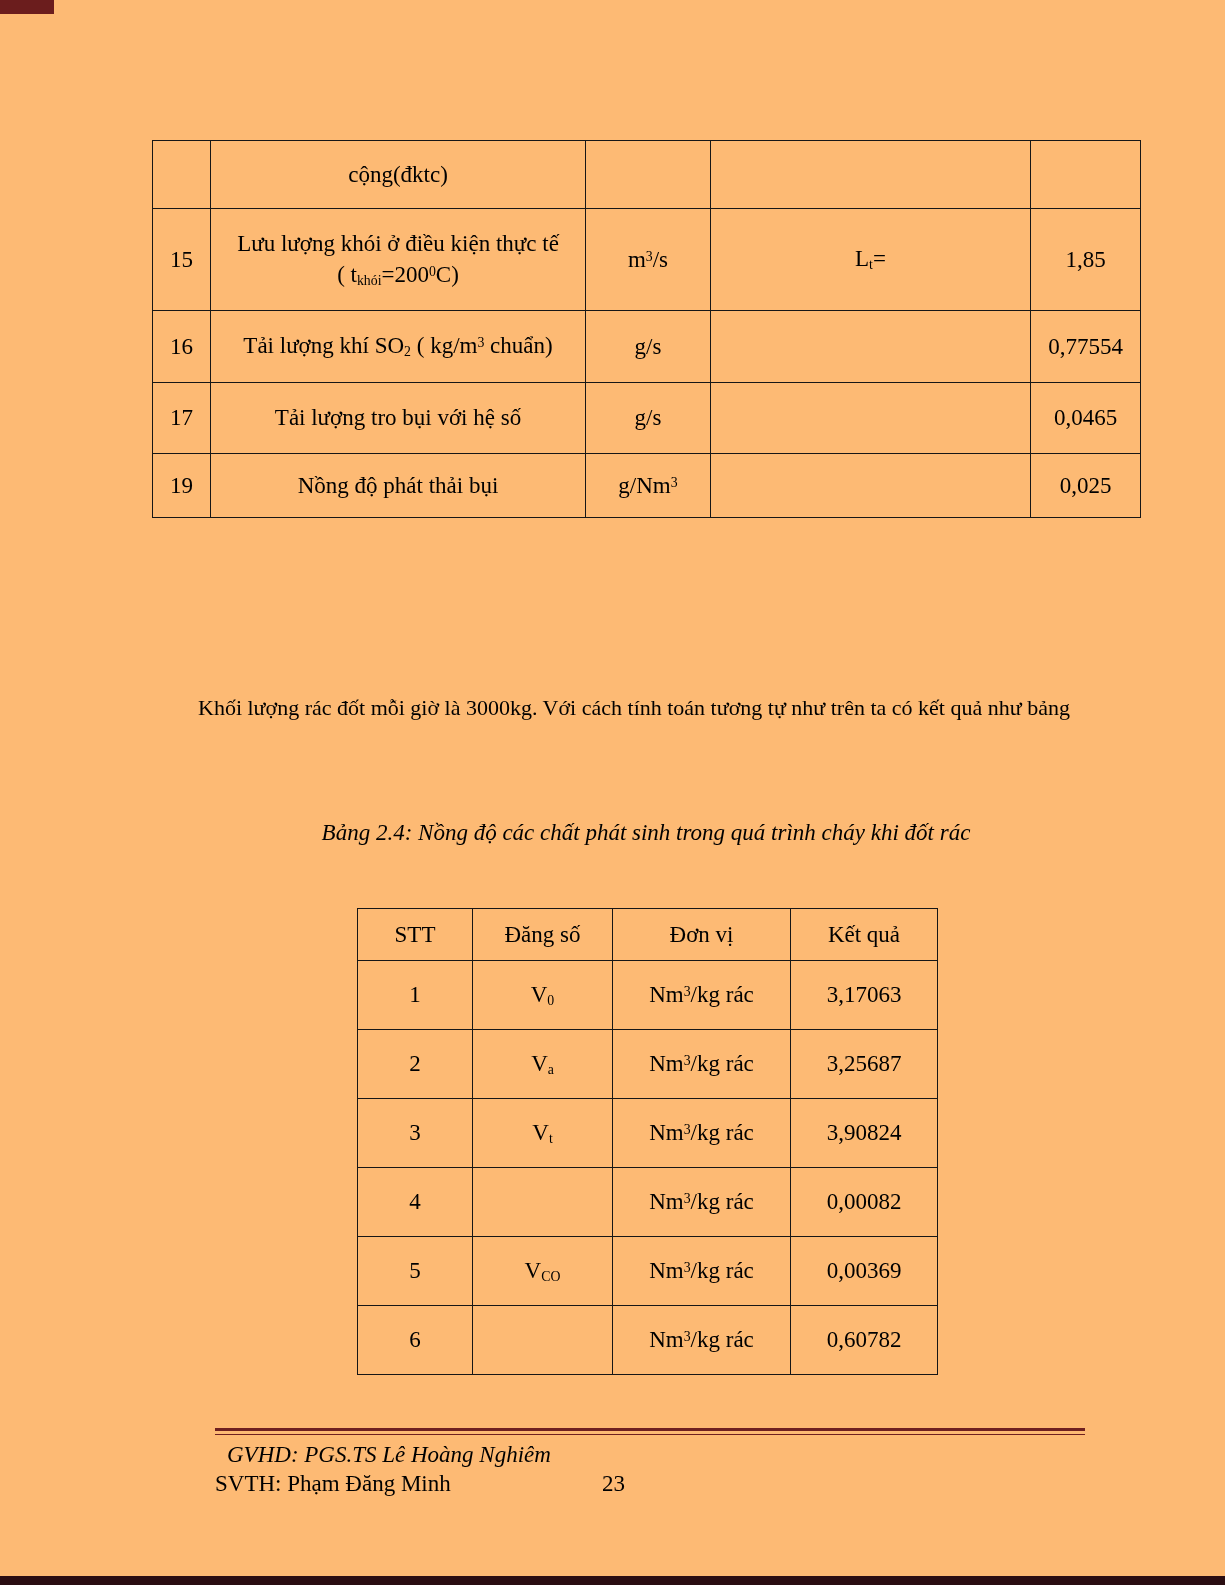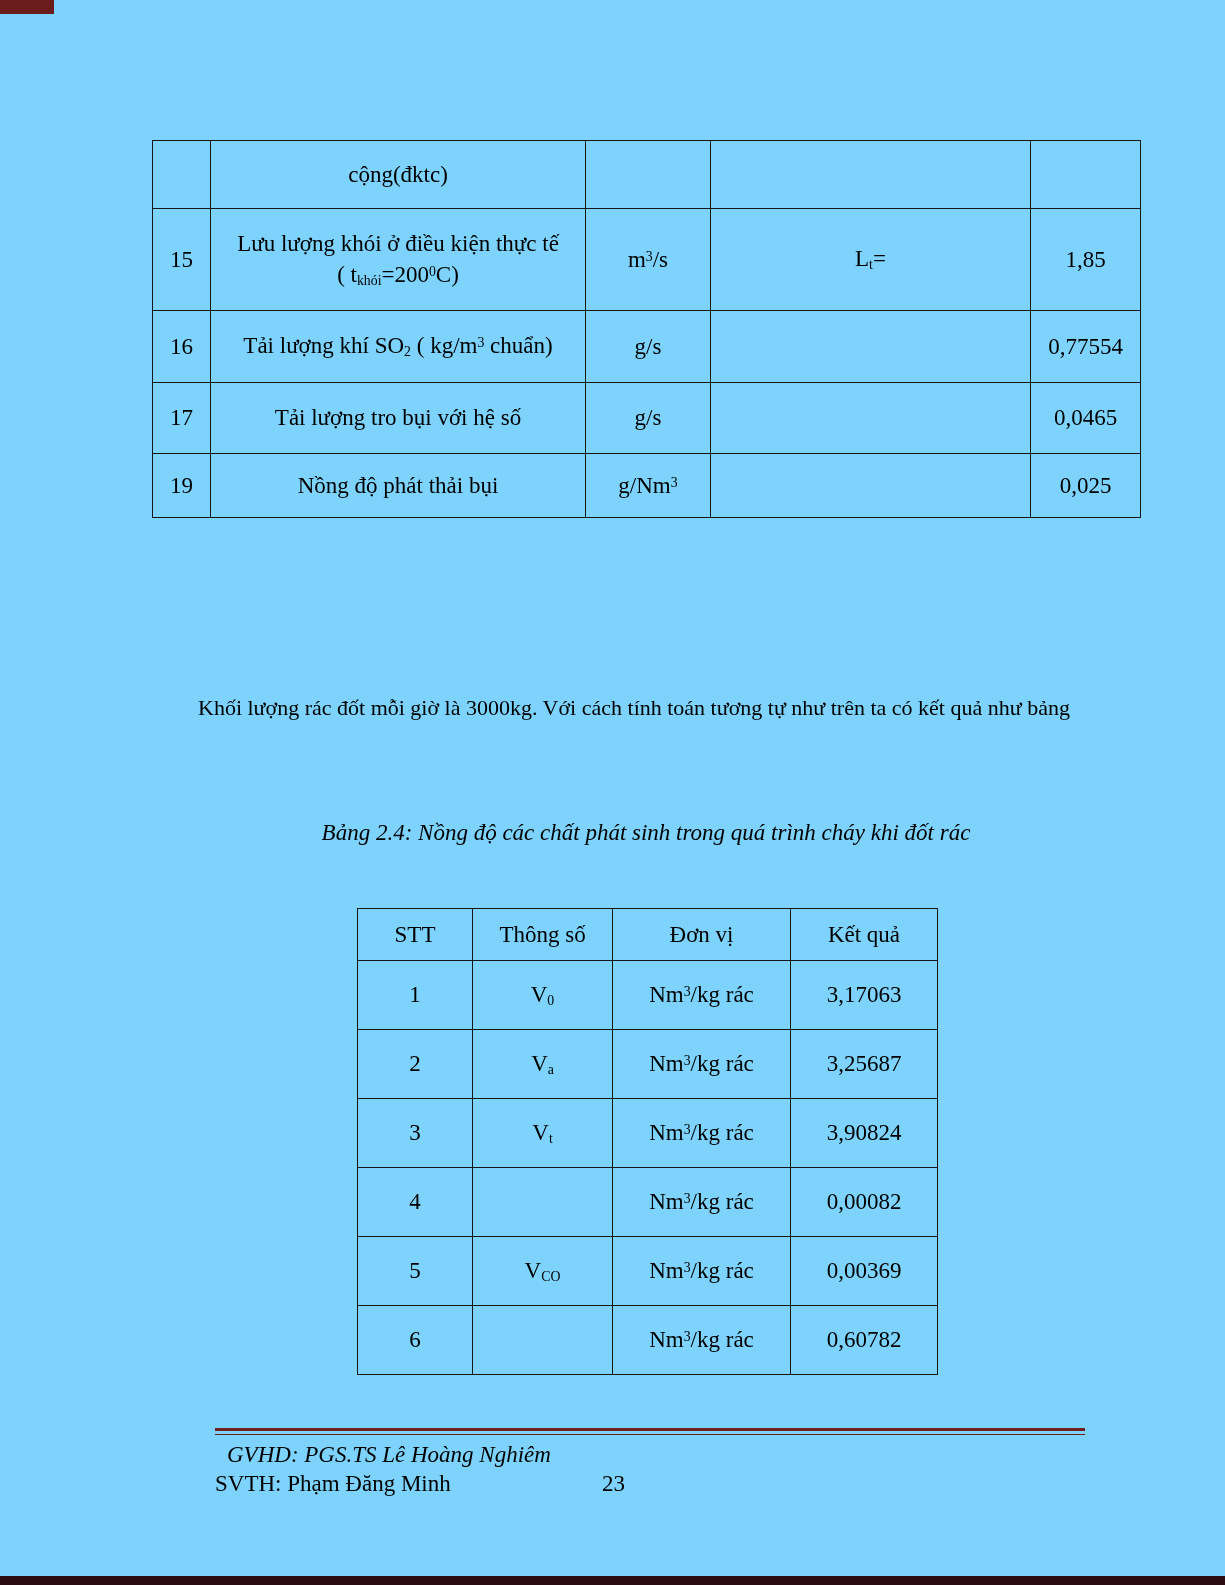--- a/index.html
+++ b/index.html
@@ -1,19 +1,19 @@
 <!DOCTYPE html>
 <html><head>
 <meta charset="utf-8">
 <style>
   * { margin:0; padding:0; box-sizing:border-box; }
   html,body { background:#e8e8e8; }
   body { font-family:"Liberation Serif","DejaVu Serif",serif; color:#000; }
   .page {
-    position:relative; width:1225px; height:1585px; background:#7dd3fc;
+    position:relative; width:1225px; height:1585px; background:#fdba74;
     overflow:hidden; margin:0 auto;padding-left:40px;
   }
   .corner-mark { position:absolute; left:0; top:0; width:54px; height:14px; background:#6b1d1d; }
   .bottom-bar { position:absolute; left:0; bottom:0; width:100%; height:9px; background:#2a0d12; }
 
   table { border-collapse:collapse; position:absolute; table-layout:fixed; }
   td, th {
     border:1.5px solid #161616; text-align:center; vertical-align:middle;
     font-size:23px; font-weight:normal; padding:2px 6px; line-height:1.35;
   }
@@ -117,21 +117,21 @@
   <table class="t2">
     <colgroup>
       <col style="width:115px">
         <col style="width:140px">
         <col style="width:178px">
         <col style="width:147px">
     </colgroup>
     <tbody>
       <tr class="h52">
         <th>STT</th>
-        <th>Thông số</th>
+        <th>Đăng số</th>
         <th>Đơn vị</th>
         <th>Kết quả</th>
       </tr>
       <tr class="h69">
         <td>1</td>
         <td>V<sub>0</sub></td>
         <td>Nm<sup>3</sup>/kg rác</td>
         <td>3,17063</td>
       </tr>
       <tr class="h69">

